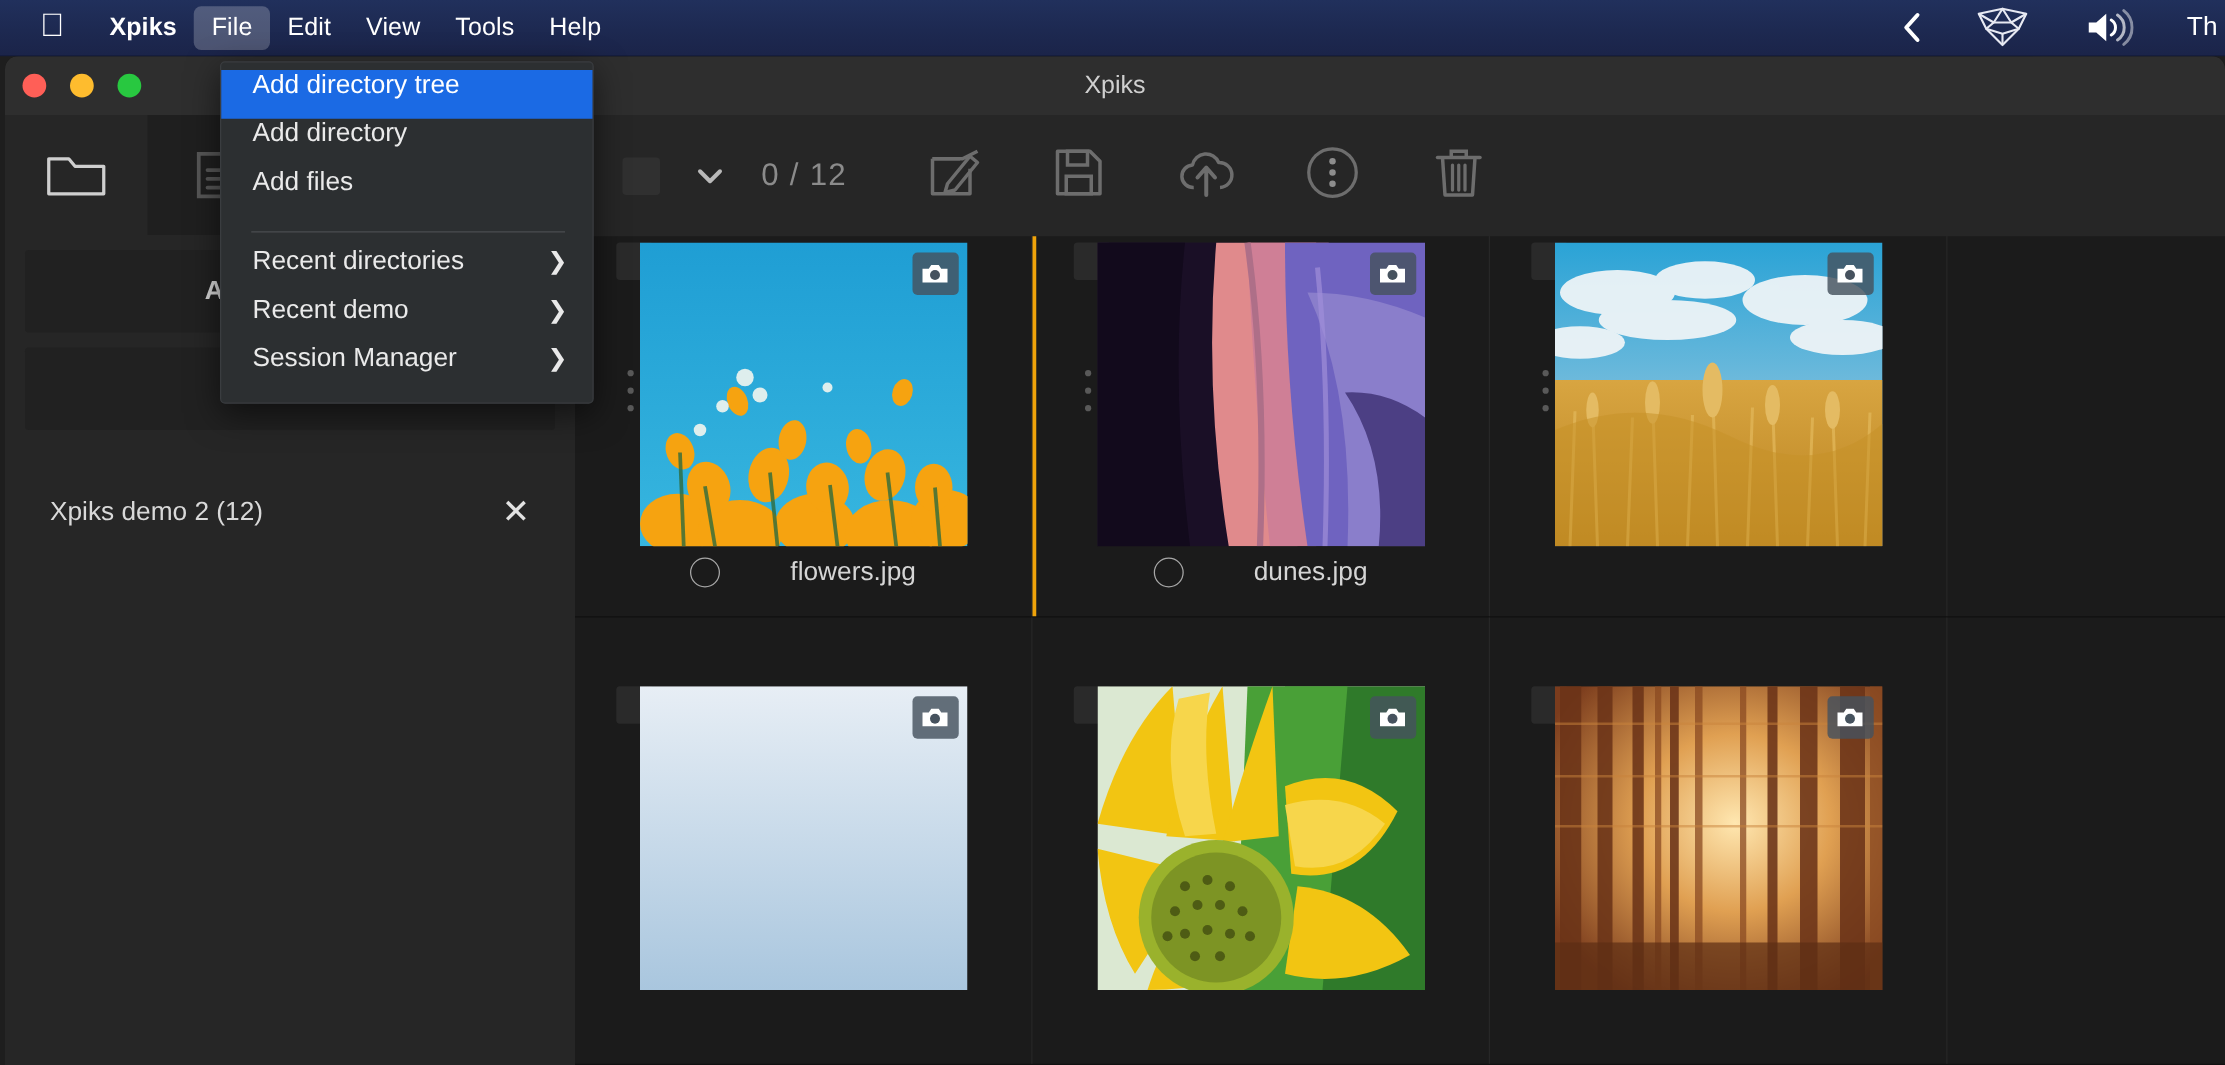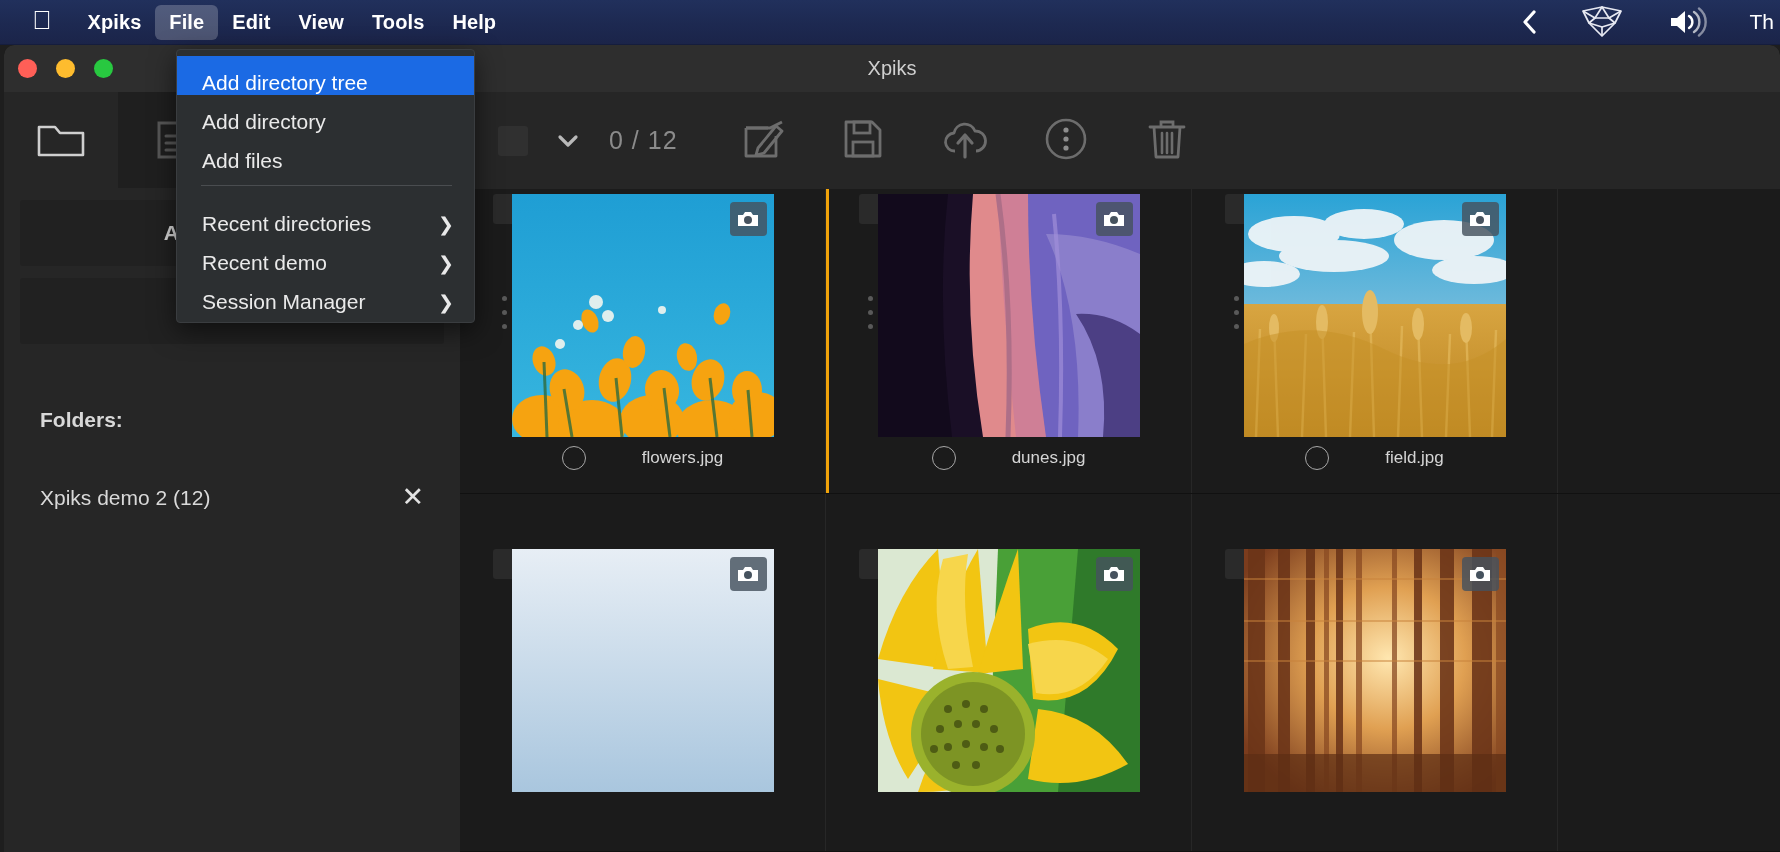--- a/index.html
+++ b/index.html
@@ -18,21 +18,20 @@
     border-bottom:1px solid #151d3d;
     z-index:60;
   }
   #menubar .apple{
     margin-left:32px; margin-right:22px; font-size:26px; line-height:1;
     position:relative; top:-2px; color:#fff;
   }
   .mb-item{
     font-size:20px; padding:6px 14px; border-radius:6px; white-space:nowrap;
     letter-spacing:.1px;
-    font-weight:bold;
   }
   .mb-item.bold{ font-weight:bold; }
   .mb-item.active{ background:rgba(255,255,255,.22); }
   #menubar-right{
     margin-left:auto; display:flex; align-items:center; gap:42px;
     padding-right:0px;
   }
   #menubar-right .mb-ico{ display:flex; align-items:center; justify-content:center; }
   #menubar-right .clocktext{ font-size:21px; padding-right:6px; }
 
@@ -116,35 +115,35 @@
     background:rgba(70,82,94,.82); border-radius:4px;
     display:flex; align-items:center; justify-content:center;
   }
   .caption{
     position:absolute; top:310px; left:0; right:0;
     display:flex; align-items:center; justify-content:center; gap:56px;
   }
   .circ{
     width:24px; height:24px; border-radius:50%; border:1.6px solid #a8a8a8;
   }
-  .fname{ color:#d5d5d5; font-size:17px; }
+  .fname{ color:#d5d5d5; font-size:21px; }
 
   
   .grow2 .thumbwrap{ margin-top:55px; }
   .grow2 .cb{ top:55px; }
 
   
   #filemenu{
     position:absolute; left:176px; top:49px; width:299px;
     background:#2c2f31; border:1px solid #3a3d40; border-radius:4px;
     box-shadow:0 8px 26px rgba(0,0,0,.55);
     padding:6px 0 8px 0; z-index:80;
   }
   .mi{
-    height:39px; display:flex; align-items:flex-end; padding:0 20px 0 25px;
+    height:39px; display:flex; align-items:flex-start; padding:0 20px 0 25px;
     color:#eaeaea; font-size:21px; white-space:nowrap;
   }
   .mi.hl{ background:#1b6ae4; color:#fff; }
   .mi .arrow{ margin-left:auto; font-size:19px; color:#e9e9e9; }
   .msep{ height:1px; background:#4a4d50; margin:12px 22px 11px 24px; }
 </style>
 </head>
 <body>
 
 <div id="menubar">
@@ -210,21 +209,20 @@
             <path d="M13 17 h16 M13 24 h16 M13 31 h10" stroke="#575757" stroke-width="3" stroke-linecap="round"></path>
           </svg>
         </div>
       </div>
 
       <div class="sidebar-inner">
         <div class="big-btn">Add directory</div>
         <div class="big-btn">Add files</div>
       </div>
 
-      <div class="folders-label">Folders:</div>
 
       <div class="folder-row">
         <span>Xpiks demo 2 (12)</span>
         <span class="folder-x">✕</span>
       </div>
     </div>
 
     <div id="grid">
       <div id="gridtop"></div>
 
@@ -375,24 +373,20 @@
               </g>
               <path d="M0 150 Q70 120 140 155 T262 145 L262 243 L0 243 Z" fill="#c79128" opacity=".55"></path>
             </svg>
             <span class="camico">
               <svg width="22" height="18" viewBox="0 0 22 18">
                   <path d="M1 5 h5 l2-3 h6 l2 3 h5 v11 H1 Z" fill="#fff"></path>
                   <circle cx="11" cy="10" r="4" fill="#46525e"></circle>
                 </svg>
             </span>
           </div>
-          <div class="caption">
-            <span class="circ"></span>
-            <span class="fname">field.jpg</span>
-          </div>
         </div>
       </div>
 
       <div class="grow grow2">
         <div class="cell">
           <span class="cb"></span>
           <div class="thumbwrap">
             <svg class="thumb" viewBox="0 0 262 243">
               <defs>
                 <linearGradient id="pale" x1="0" y1="0" x2="0" y2="1">

